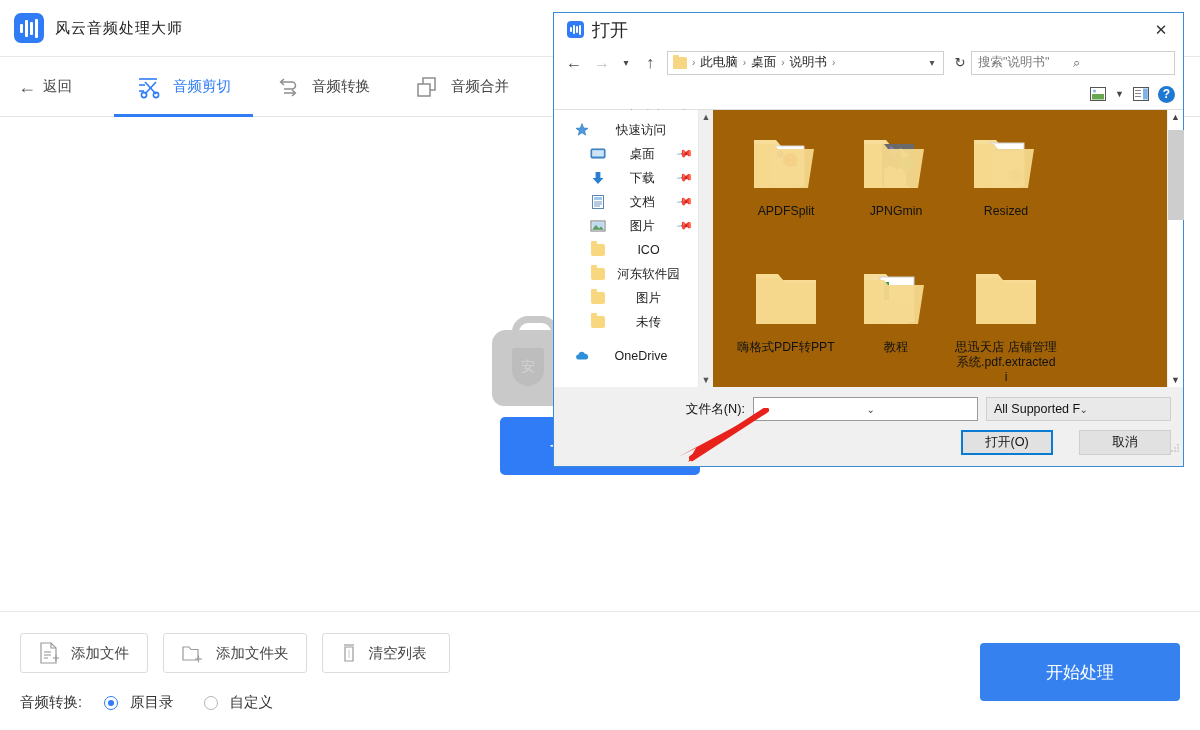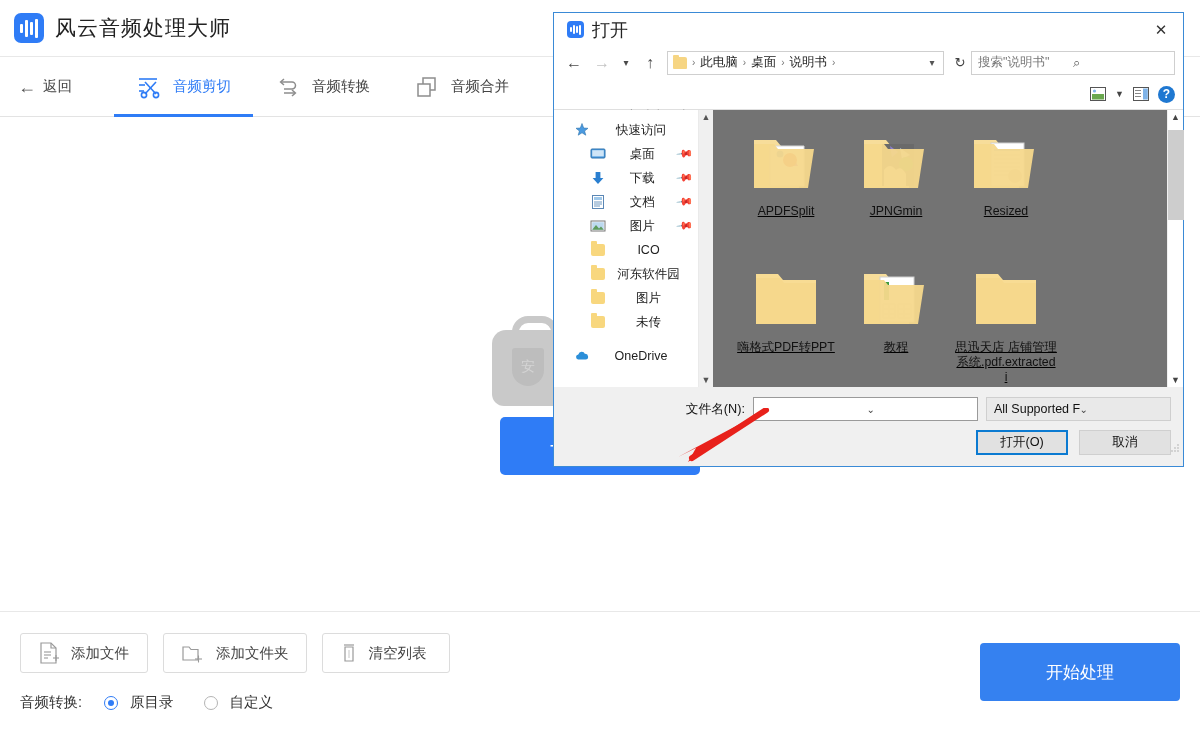--- a/index.html
+++ b/index.html
@@ -21,21 +21,21 @@
   .app-logo {
     width:30px; height:30px; border-radius:7px; background:#2f7cf6;
     display:flex; align-items:center; justify-content:center; gap:2px;
     margin-right:11px;
   }
   .app-logo i { display:block; width:3px; background:#fff; border-radius:1px; }
   .app-logo i:nth-child(1){ height:9px; }
   .app-logo i:nth-child(2){ height:17px; }
   .app-logo i:nth-child(3){ height:13px; }
   .app-logo i:nth-child(4){ height:19px; }
-  .app-title { font-size:21px; color:#222; letter-spacing:1px; }
+  .app-title { font-size:15px; color:#222; letter-spacing:1px; }
 
   .app-tabs {
     height:60px; display:flex; align-items:center;
     border-bottom:1px solid #e3e3e3; background:#fff; padding-left:18px;
     position:relative;
   }
   .back-btn { display:flex; align-items:center; gap:7px; font-size:14.5px; color:#444; cursor:pointer; margin-right:42px; }
   .back-arrow { font-size:18px; line-height:1; color:#555; }
 
   .tab {
@@ -199,24 +199,23 @@
   .folder-ico { width:14px; height:12px; background:#f8d77e; border-radius:0 2px 2px 2px; position:relative; flex:none; margin-left:1px;}
   .folder-ico::before{content:"";position:absolute;left:0;top:-3px;width:6px;height:4px;background:#f8d77e;border-radius:1px 1px 0 0;}
 
   .side-scroll {
     width:15px; background:#f0f0f0; border-left:1px solid #eaeaea;
     display:flex; flex-direction:column; align-items:center; justify-content:space-between;
     padding:2px 0; font-size:9px; color:#555;
   }
 
   .dlg-files {
-    flex:1; background:#737373; position:relative; overflow:hidden;
+    flex:1; background:#a16207; position:relative; overflow:hidden;
     display:flex; flex-wrap:wrap; align-content:flex-start;
     padding:8px 0 0 18px;
-    text-decoration:underline;
   }
   .file-cell {
     width:110px; height:136px; display:flex; flex-direction:column; align-items:center;
     cursor:pointer; padding-top:6px;
   }
   .file-thumb { width:72px; height:72px; position:relative; margin-bottom:8px; }
   .file-name {
     font-size:12.3px; color:#111; text-align:center; line-height:15px;
     width:104px; word-break:break-word; max-height:45px; overflow:hidden;
   }
@@ -235,21 +234,21 @@
     width:225px; height:24px; border:1px solid #9a9a9a; background:#fff;
     display:flex; align-items:center; padding:0 4px 0 6px; font-size:12.5px; color:#111;
   }
   .fname-input span { flex:1; }
   .fname-caret { font-size:10px; color:#444; }
   .filter-select {
     width:185px; height:24px; border:1px solid #cfcfcf; background:#e9e9e9;
     display:flex; align-items:center; padding:0 5px 0 7px; font-size:12.5px; color:#111;
   }
   .filter-select span { flex:1; white-space:nowrap; overflow:hidden; }
-  .btn-row { display:flex; justify-content:flex-end; gap:11px; margin-top:9px; }
+  .btn-row { display:flex; justify-content:flex-end; gap:26px; margin-top:9px; }
   .dbtn {
     width:92px; height:25px; font-size:12.7px; border:1px solid #cfcfcf; background:#e1e1e1;
     display:flex; align-items:center; justify-content:center; cursor:pointer; color:#111;
   }
   .dbtn.primary { border:2px solid #0b7ad1; background:#e1e1e1; }
   .resize-grip { position:absolute; right:3px; bottom:2px; width:10px; height:10px; opacity:.5; }
 
   
   #red-arrow { position:absolute; left:662px; top:408px; z-index:40; pointer-events:none; }
 </style>

